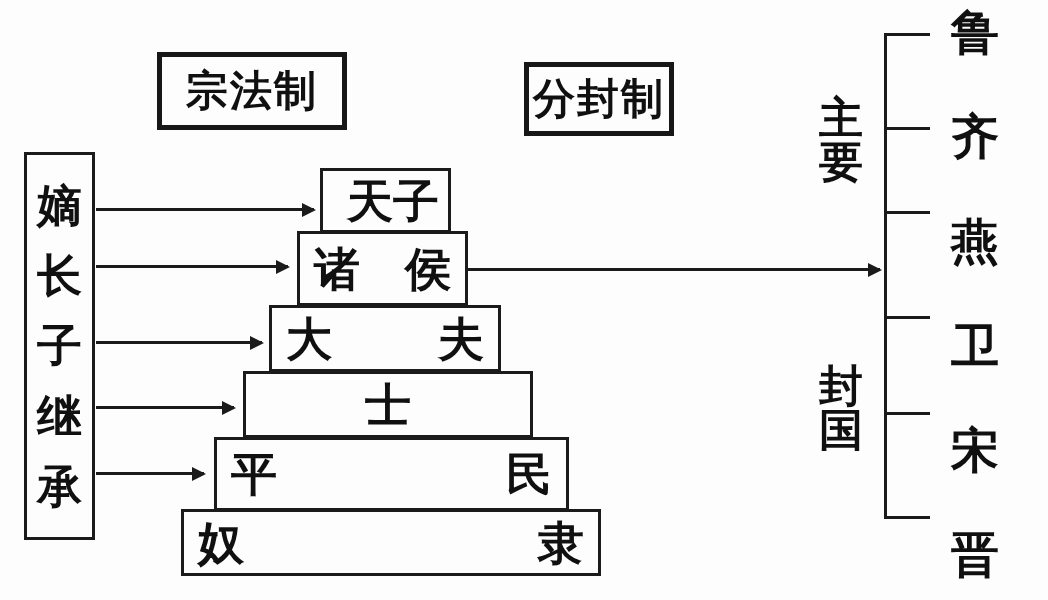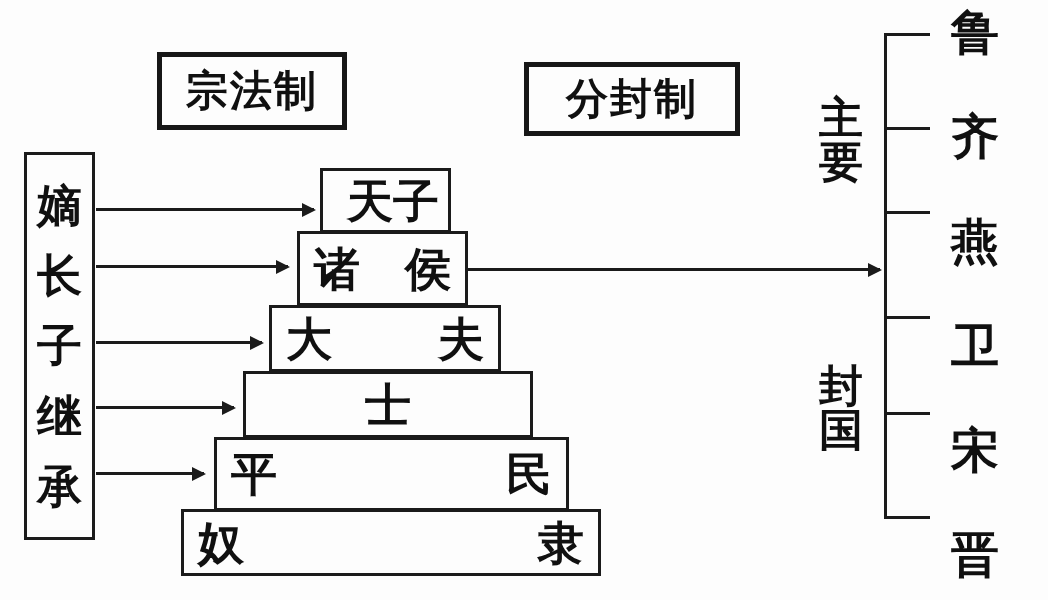--- a/index.html
+++ b/index.html
@@ -163,21 +163,21 @@
 </style>
 </head>
 <body>
 
 <div id="canvas">
 
   <div class="label-box" style="left:157px; top:52px; width:190px; height:78px;">
     <div class="inner">宗法制</div>
   </div>
 
-  <div class="label-box" style="left:524px; top:62px; width:216px; height:74px;">
+  <div class="label-box" style="left:524px; top:62px; width:150px; height:74px;">
     <div class="inner">分封制</div>
   </div>
 
   <div id="left-column">
     <div class="vtext">
       <span>嫡</span>
       <span>长</span>
       <span>子</span>
       <span>继</span>
       <span>承</span>

